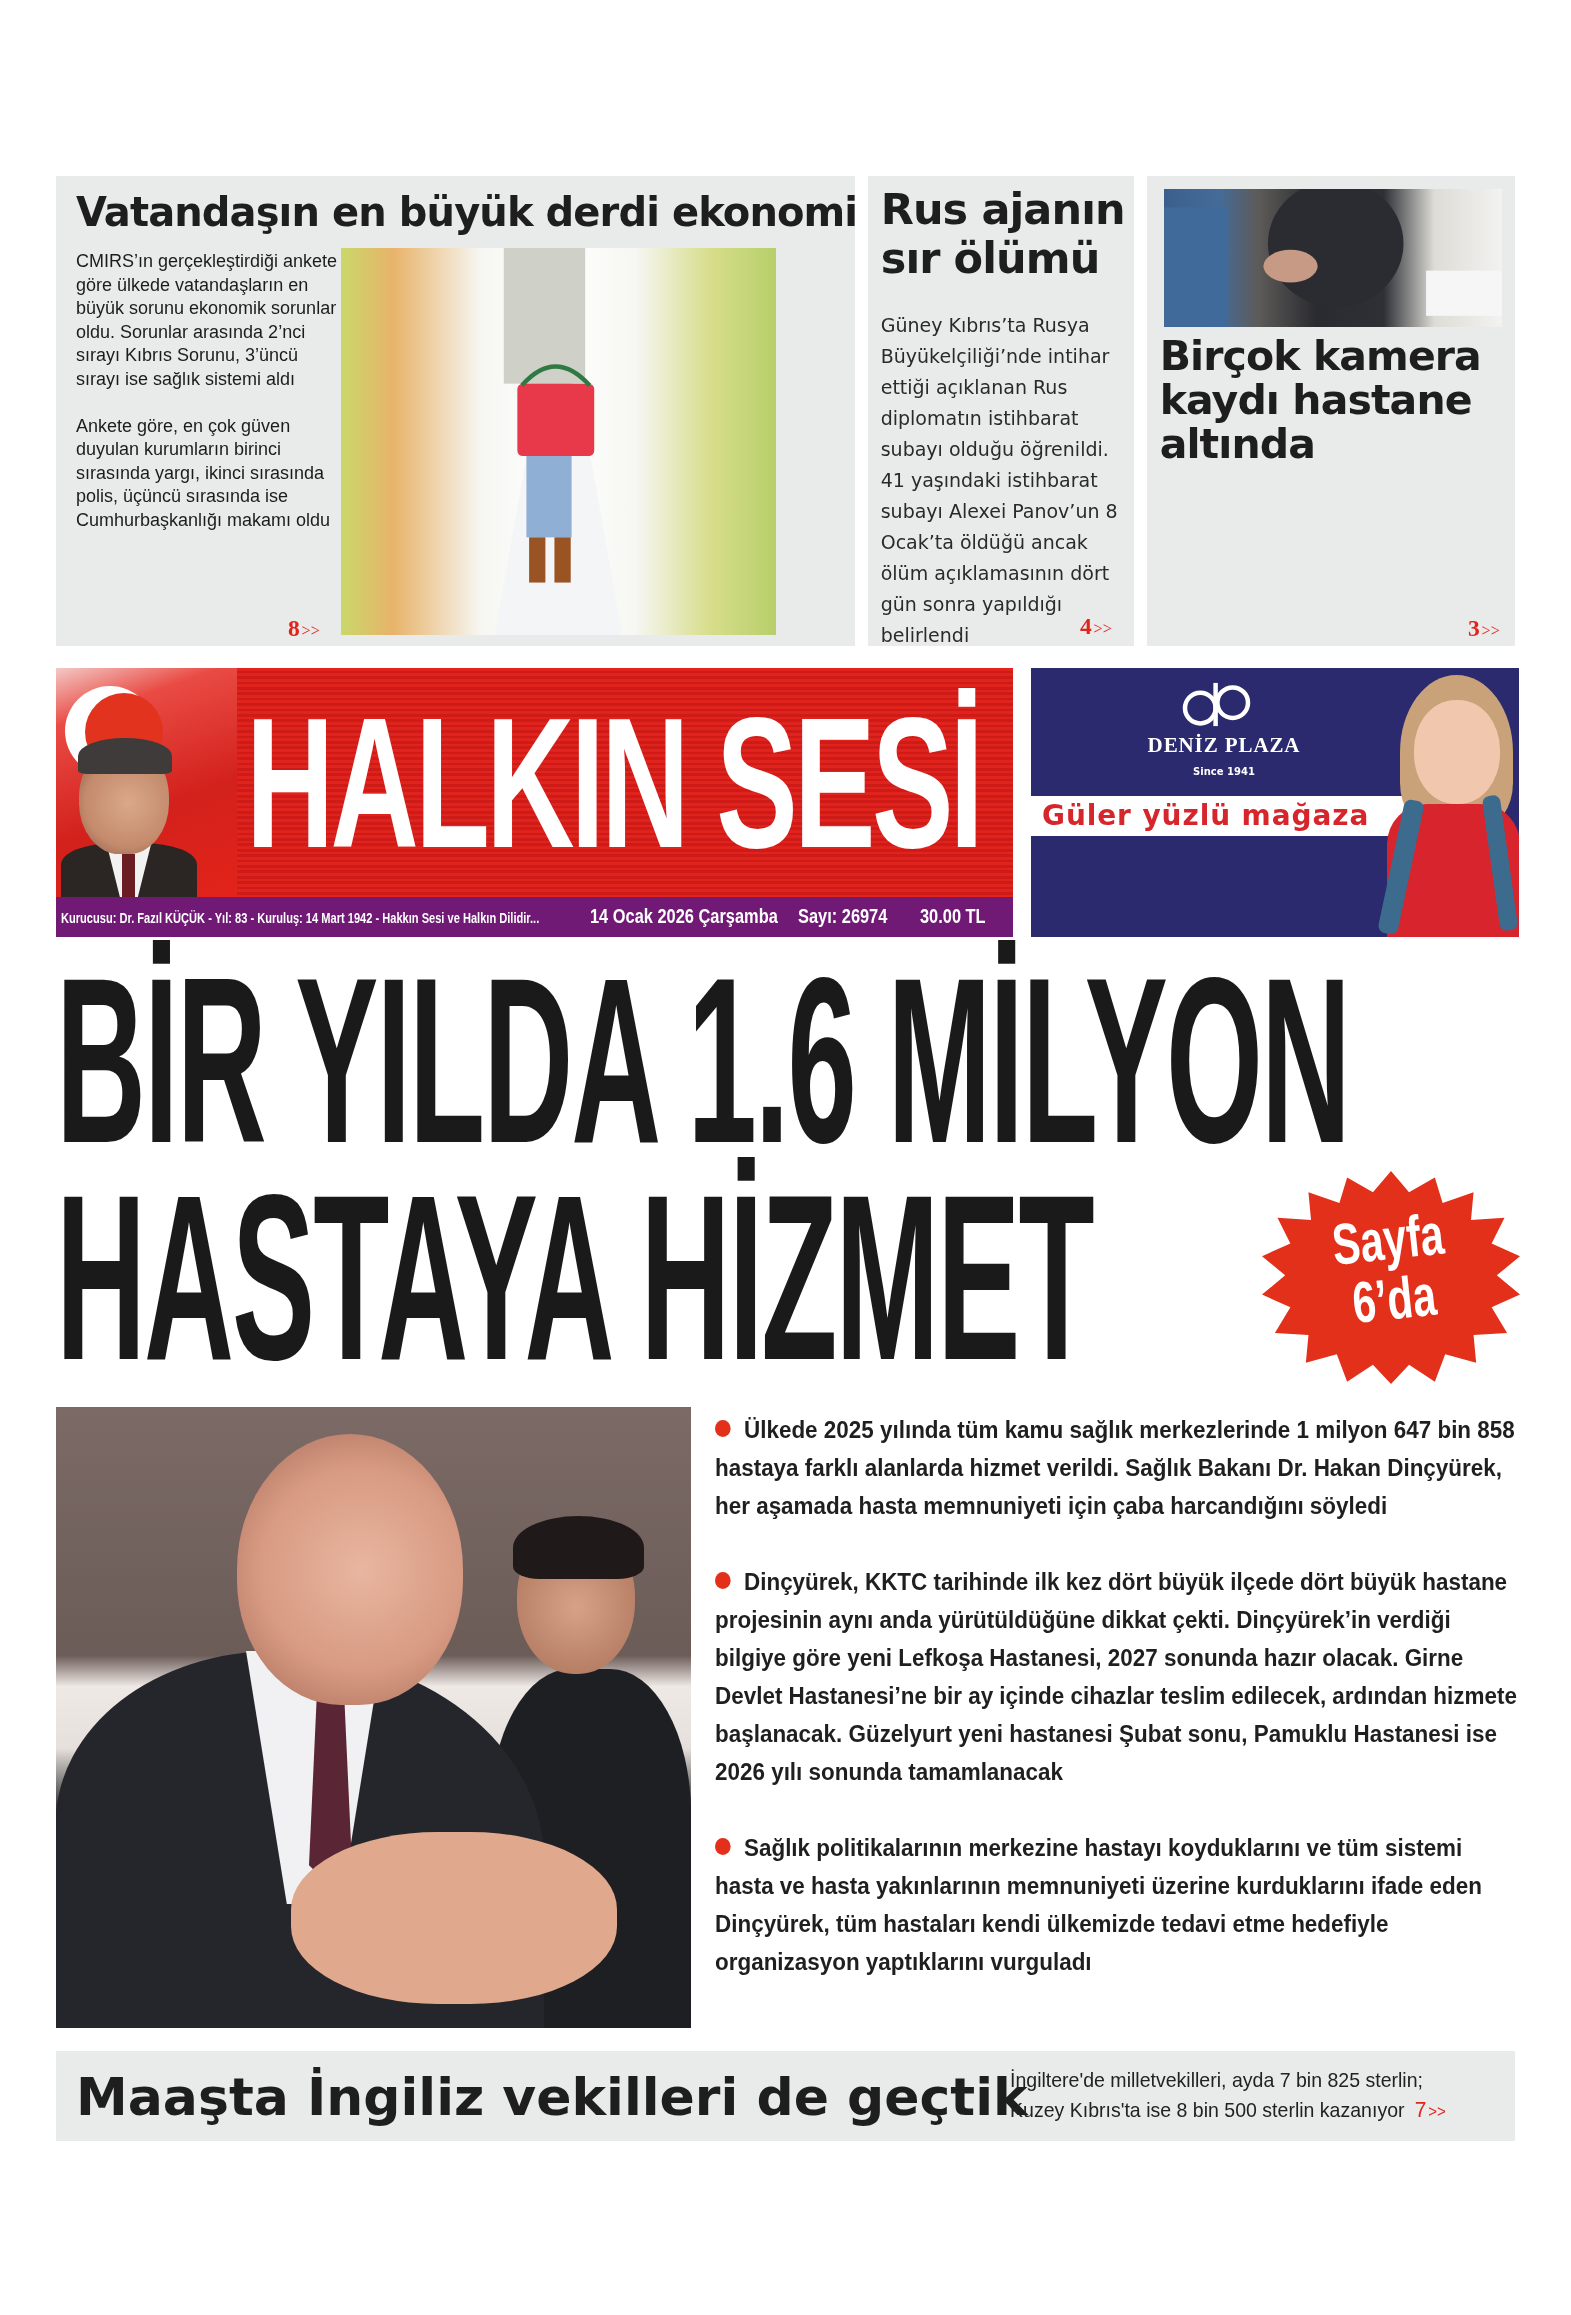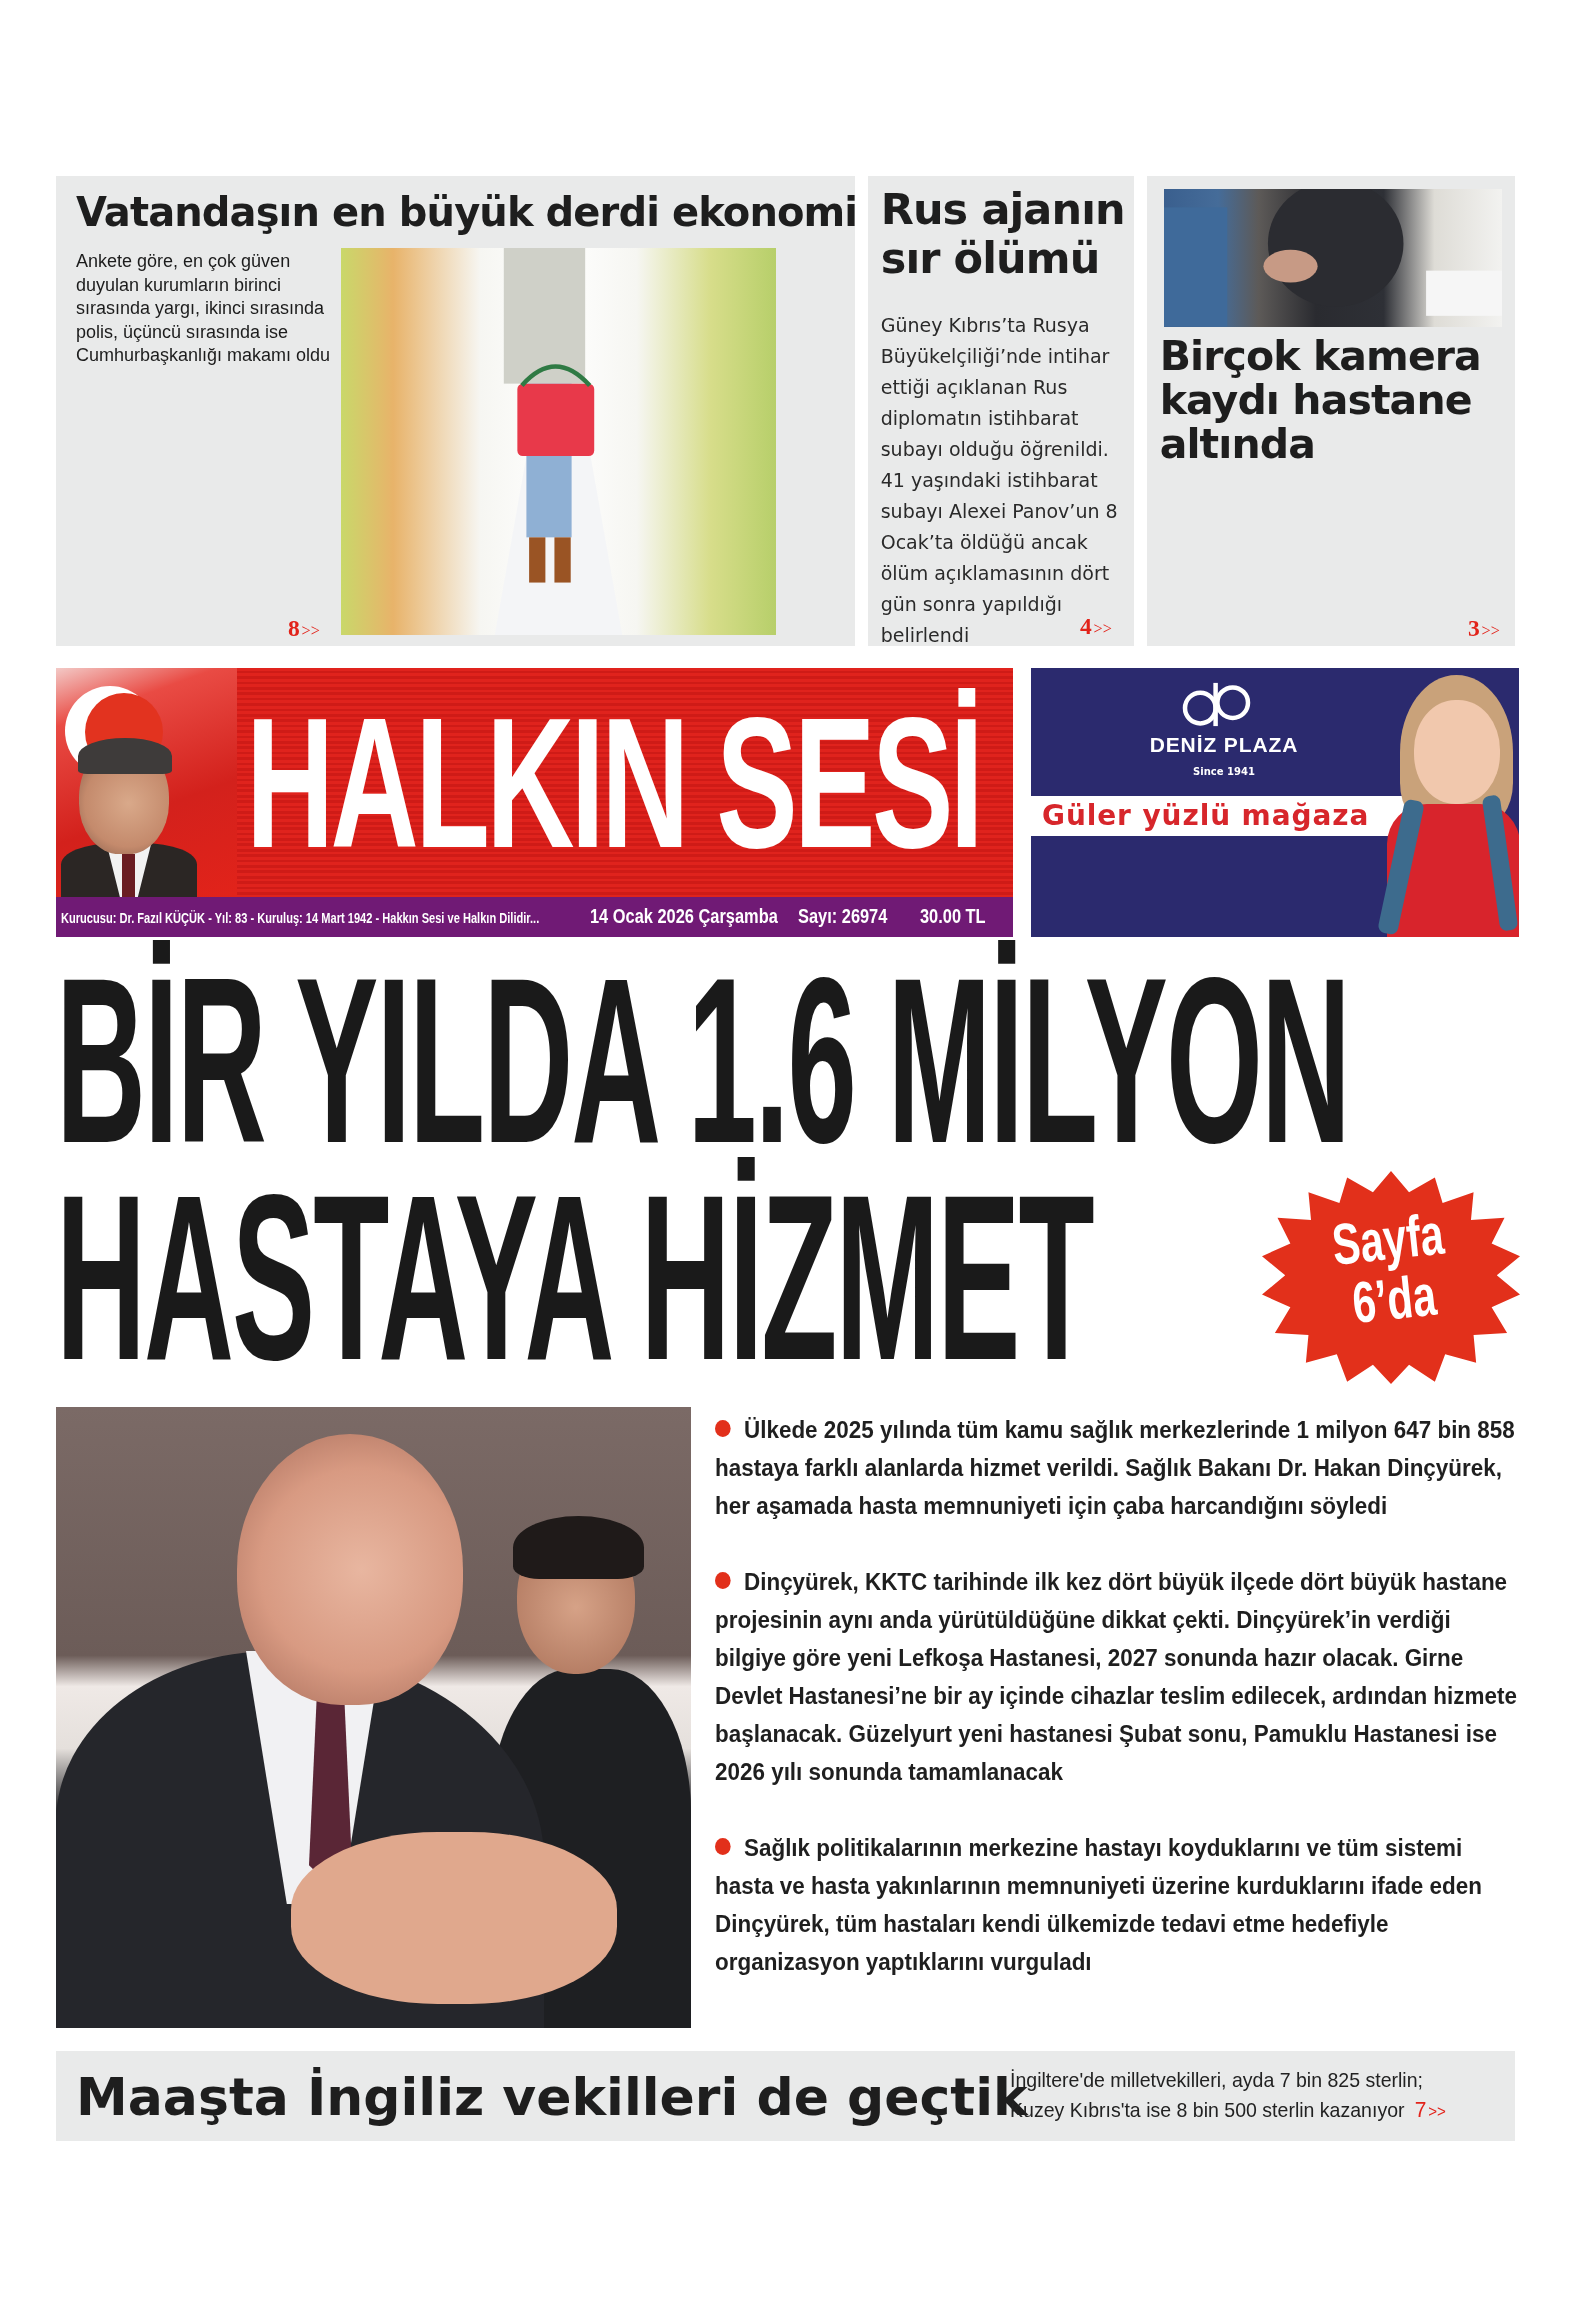--- a/index.html
+++ b/index.html
@@ -55,21 +55,21 @@
     color: #ffffff; letter-spacing: -5.4px; transform: scaleX(0.66); transform-origin: left top; white-space: nowrap; }
   #masthead .info { position: absolute; left: 5.4px; top: 237px; height: 25px; display: flex; align-items: center; white-space: nowrap; color: #ffffff; }
   #masthead .info .founder-line { font-family: "Liberation Sans", sans-serif; font-weight: bold; font-size: 15.4px; transform: scaleX(0.72); transform-origin: left center; width: 344px; }
   #masthead .info .date { position: absolute; left: 529px; top: 0; font-weight: bold; font-size: 20px; transform: scaleX(0.82); transform-origin: left center; }
   #masthead .info .issue { position: absolute; left: 737px; top: 0; font-weight: bold; font-size: 20px; transform: scaleX(0.82); transform-origin: left center; }
   #masthead .info .price { position: absolute; left: 859px; top: 0; font-weight: bold; font-size: 20px; transform: scaleX(0.82); transform-origin: left center; }
 
   
   #ad { position: absolute; left: 1031px; top: 668px; width: 488px; height: 269px; background: #2b2a6e; overflow: hidden; }
   #ad .dp-logo { position: absolute; left: 145px; top: 12.7px; width: 81px; height: 47px; }
-  #ad .brand { position: absolute; left: 107px; top: 65px; width: 172px; text-align: center; color: #ffffff; font-family: Liberation Sans, sans-serif; font-weight: bold; font-size: 21px; letter-spacing: 0.9px; }
+  #ad .brand { position: absolute; left: 107px; top: 65px; width: 172px; text-align: center; color: #ffffff; font-family: Liberation Serif, serif; font-weight: bold; font-size: 21px; letter-spacing: 0.9px; }
   #ad .since { position: absolute; left: 107px; top: 98px; width: 172px; text-align: center; color: #ffffff; font-family: "DejaVu Sans", sans-serif; font-weight: bold; font-size: 10px; }
   #ad .band { position: absolute; left: 0; top: 128px; width: 380px; height: 40px; background: #ffffff; }
   #ad .band-text { position: absolute; left: 11px; top: 131px; color: #d7262b; font-family: "DejaVu Sans", sans-serif; font-weight: bold; font-size: 28px; letter-spacing: 0.9px; white-space: nowrap; }
   #ad .slogan { position: absolute; left: 36px; top: 188px; width: 271px; text-align: center; color: #ffffff; font-family: "DejaVu Serif", serif; font-style: italic; font-weight: bold; font-size: 27px; line-height: 34px; }
   #ad .girl { position: absolute; left: 342px; top: 0; width: 147px; height: 269px; }
   #ad .girl .hair { position: absolute; left: 27px; top: 7.2px; width: 113px; height: 154px; border-radius: 50% 50% 30% 30%; background: #c9a27a; }
   #ad .girl .face { position: absolute; left: 41px; top: 32px; width: 86px; height: 104px; border-radius: 48%; background: #f1c8ad; }
   #ad .girl .shirt { position: absolute; left: 13.6px; top: 136px; width: 133px; height: 133px; border-radius: 30% 30% 0 0; background: #d8242c; }
   #ad .girl .strap { position: absolute; left: 18px; top: 131px; width: 20px; height: 136px; background: #3d6b8d; transform: rotate(12deg); border-radius: 7.2px; }
   #ad .girl .strap2 { position: absolute; left: 118px; top: 127px; width: 18px; height: 136px; background: #3d6b8d; transform: rotate(-8deg); border-radius: 7.2px; }
@@ -106,20 +106,21 @@
   #bottom-strip .headline { position: absolute; left: 20px; top: 16.3px; font-size: 52px; white-space: nowrap; letter-spacing: 0px; }
   #bottom-strip .sub { position: absolute; left: 954px; top: 13.6px; width: 507px; font-family: "Liberation Sans", sans-serif; font-size: 21px; line-height: 30px; color: #222; transform: scaleX(0.93); transform-origin: left top; }
   #bottom-strip .page-ref { position: static; font-family: "Liberation Sans", sans-serif; font-weight: normal; font-size: 22.6px; margin-left: 11px; }
 </style>
 </head>
 <body>
 
 <section id="p1" class="panel">
   <h2 class="headline">Vatandaşın en büyük derdi ekonomi</h2>
   <div class="col">
+    <p>  CMIRS’ın gerçekleştirdiği ankete göre ülkede vatandaşların en büyük sorunu ekonomik sorunlar oldu. Sorunlar arasında 2’nci sırayı Kıbrıs Sorunu, 3’üncü sırayı ise sağlık sistemi aldı</p>
     <p>  Ankete göre, en çok güven duyulan kurumların birinci sırasında yargı, ikinci sırasında polis, üçüncü sırasında ise Cumhurbaşkanlığı makamı oldu</p>
   </div>
   <div class="photo">
     <svg width="435" height="387" viewBox="0 0 481 428">
       <polygon points="170,428 311,428 260,140 221,140" fill="#f4f5f7"></polygon>
       <rect x="180" y="0" width="90" height="150" fill="#cfd0c8"></rect>
       <rect x="205" y="150" width="50" height="170" fill="#8fb0d4"></rect>
       <rect x="195" y="150" width="85" height="80" rx="6" fill="#e8394a"></rect>
       <path d="M200 152 Q237 110 275 152" stroke="#2f7a44" stroke-width="5" fill="none"></path>
       <rect x="208" y="320" width="18" height="50" fill="#9a5424"></rect>

